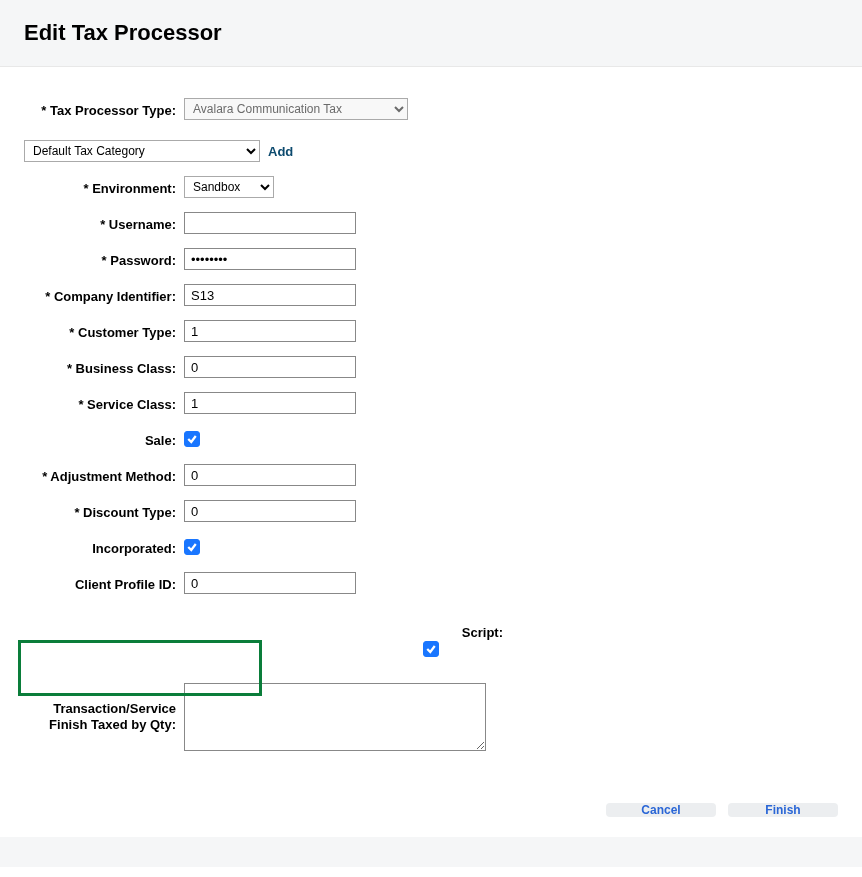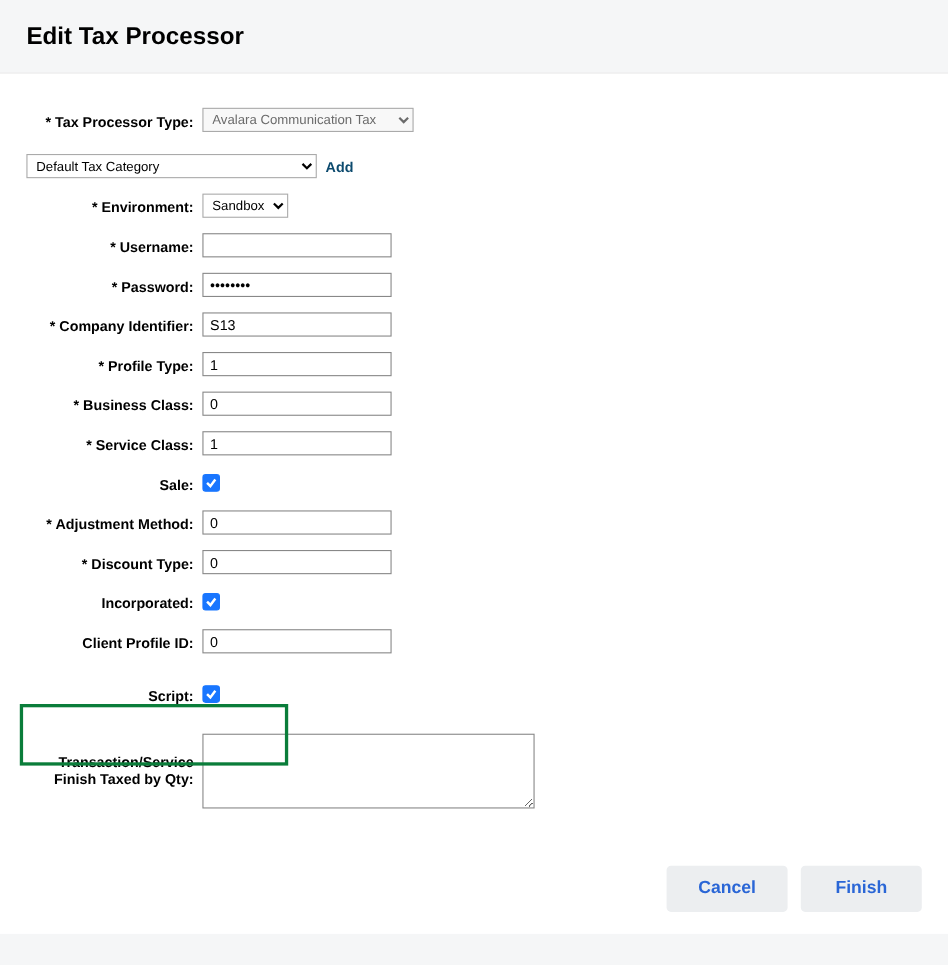--- a/index.html
+++ b/index.html
@@ -114,35 +114,35 @@
     background: #fff;
     padding: 20px 24px;
     display: flex;
     justify-content: flex-end;
     gap: 12px;
   }
   .btn {
     background: #eceef0;
     border: none;
     border-radius: 4px;
-    padding: 12px 28px;
-    font-size: 16px;
+    padding: 0 28px;
+    font-size: 12px;
     font-weight: bold;
     color: #2a66d6;
     cursor: pointer;
     min-width: 110px;
     text-align: center;
   }
   .bottom-bar {
     background: #f5f6f7;
     height: 30px;
   }
-  .sel-type { width: 192px; }
-  .sel-cat { width: 264px; }
-  .sel-env { width: 78px; }
+  .sel-type { width: 224px; }
+  .sel-cat { width: 236px; }
+  .sel-env { width: 90px; }
 </style>
 </head>
 <body>
 
 <div class="header">
   <h1>Edit Tax Processor</h1>
 </div>
 
 <div class="form-area">
 
@@ -188,21 +188,21 @@
   </div>
 
   <div class="row">
     <div class="lbl"><span class="req">* </span><span>Company Identifier:</span></div>
     <div class="ctrl">
       <input type="text" value="S13" style="">
     </div>
   </div>
 
   <div class="row">
-    <div class="lbl"><span class="req">* </span><span>Profile Type:</span></div>
+    <div class="lbl"><span class="req">* </span><span>Customer Type:</span></div>
     <div class="ctrl">
       <input type="text" value="1" style="">
     </div>
   </div>
 
   <div class="row">
     <div class="lbl"><span class="req">* </span><span>Business Class:</span></div>
     <div class="ctrl">
       <input type="text" value="0" style="">
     </div>
@@ -251,21 +251,21 @@
     </div>
   </div>
 
   <div class="row">
     <div class="lbl"><span>Client Profile ID:</span></div>
     <div class="ctrl">
       <input type="text" value="0" style="">
     </div>
   </div>
 
-  <div class="row" style="padding:14px 0;">
+  <div class="row" style="padding:14px 0;flex-direction:column;">
     <div class="lbl"><span>Script:</span></div>
     <div class="ctrl">
       <span class="chk checked">
         <svg viewBox="0 0 16 16">
             <polyline points="3,8 7,12 13,4"></polyline>
           </svg>
       </span>
     </div>
   </div>
 

